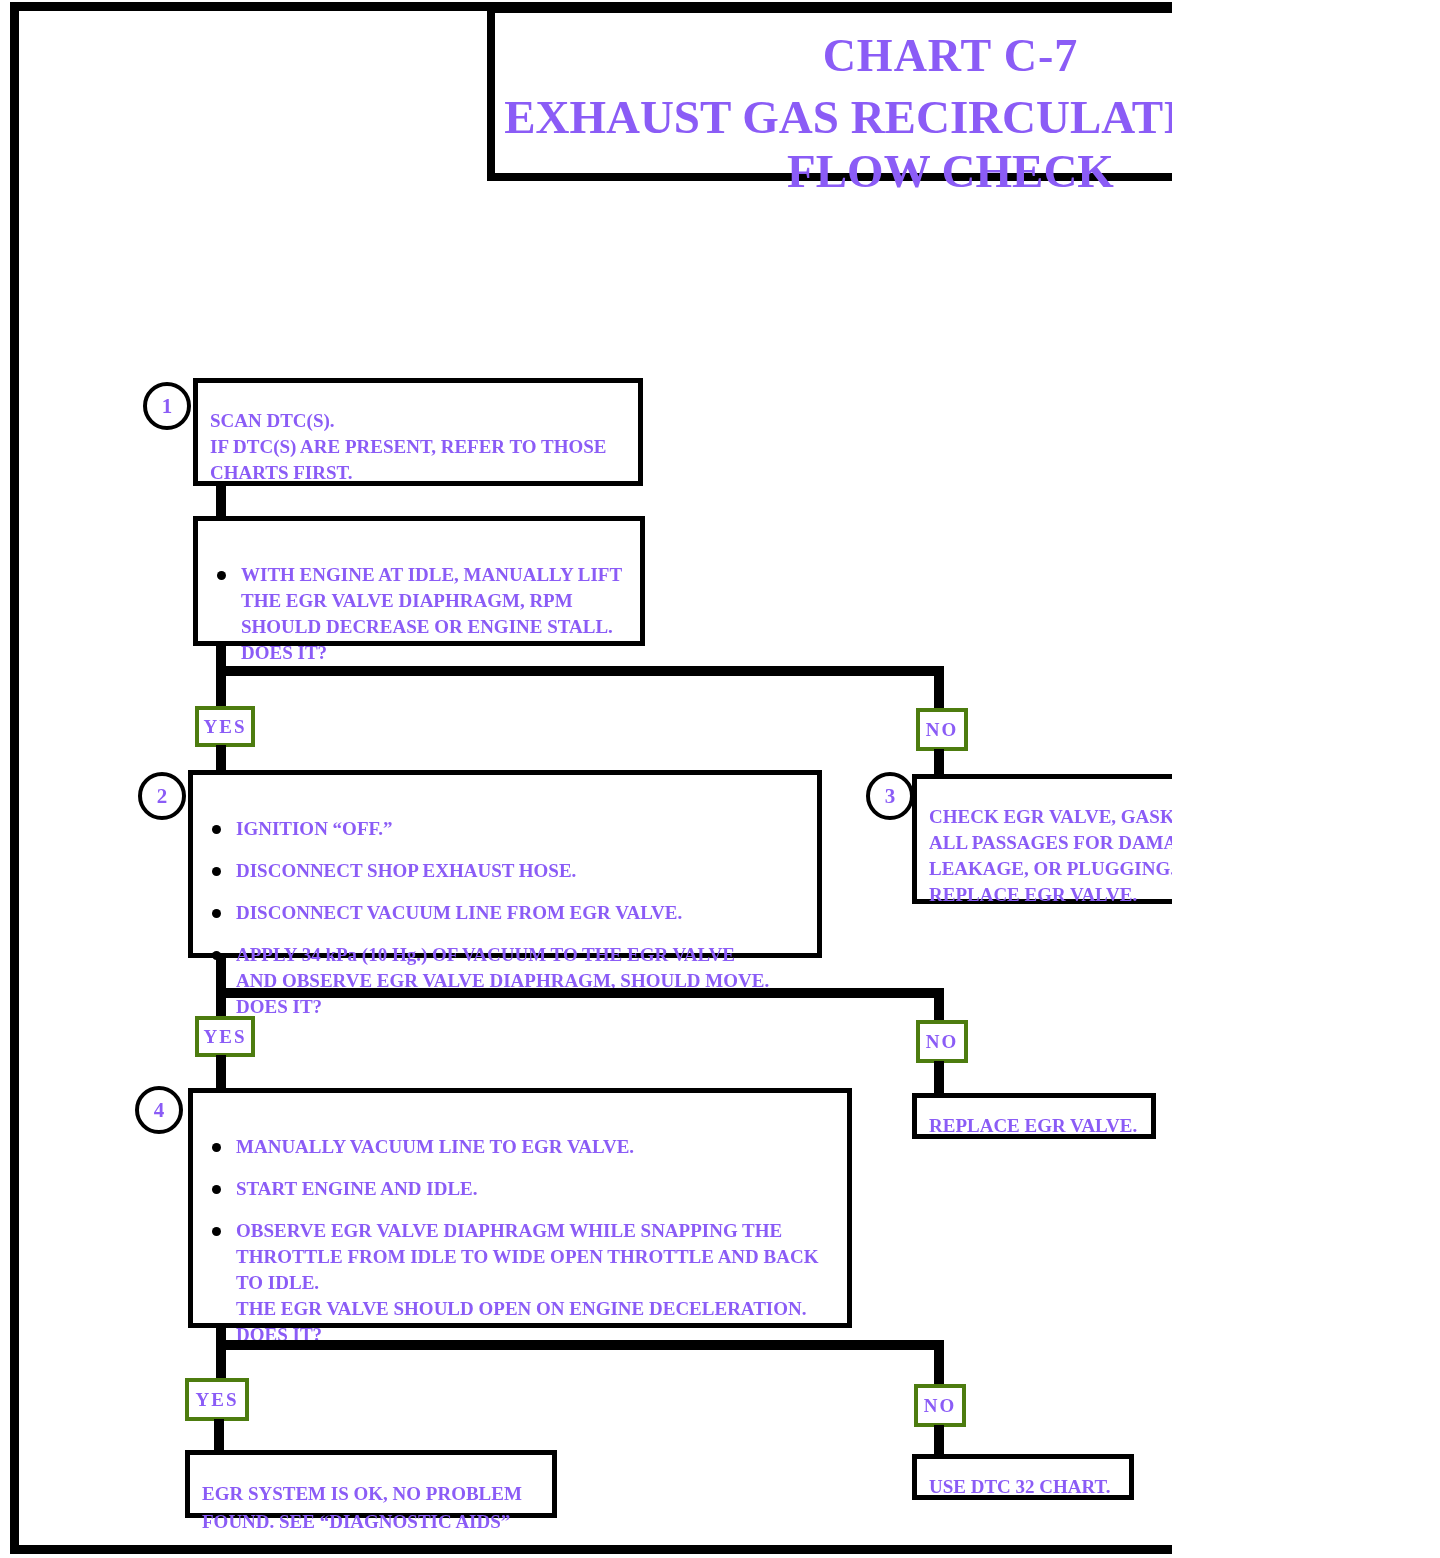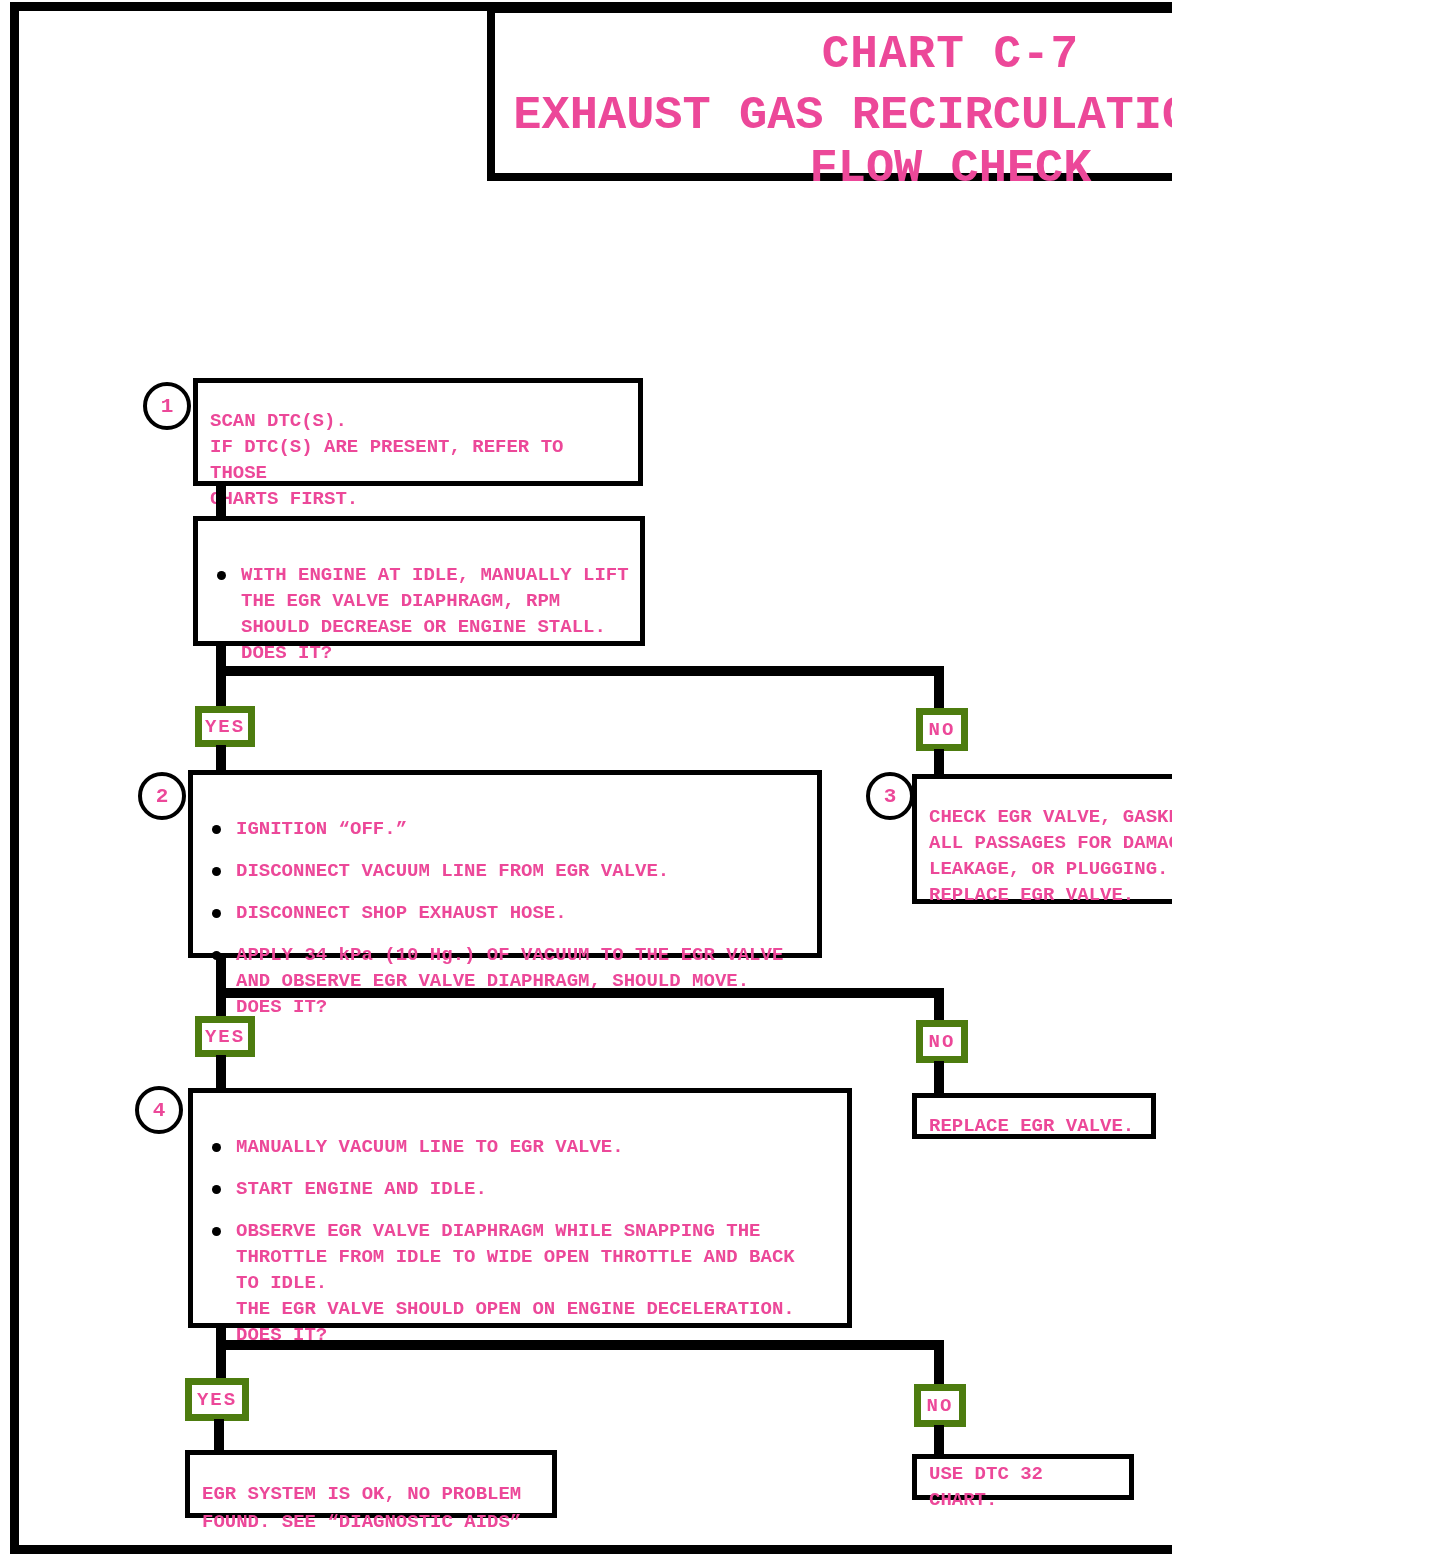--- a/index.html
+++ b/index.html
@@ -1,23 +1,23 @@
 <!DOCTYPE html>
 <html><head>
 <meta charset="utf-8">
 <style>
   html, body { margin: 0; padding: 0; background: #ffffff; }
   .canvas {
     position: relative;
     width: 1172px;
     height: 1558px;
     background: #ffffff;
-    font-family: Liberation Mono, monospace;
+    font-family: Liberation Serif, serif;
     font-weight: 700;
-    color: #ec4899;
+    color: #8b5cf6;
     overflow: hidden;
   }
   .page-border {
     position: absolute;
     left: 10px; top: 2px;
     width: 1386px; height: 1534px;
     border: 9px solid #000;
   }
   .title-box {
     position: absolute;
@@ -54,21 +54,21 @@
     position: absolute;
     width: 40px; height: 40px;
     border: 4px solid #000;
     border-radius: 50%;
     background: #fff;
     display: flex; align-items: center; justify-content: center;
     font-size: 21px;
   }
   .tag {
     position: absolute;
-    border: 7px solid #4d7c0f;
+    border: 4px solid #4d7c0f;
     background: #fff;
     box-sizing: border-box;
     display: flex; align-items: center; justify-content: center;
     font-size: 19px;
     letter-spacing: 2px;
   }
   .term {
     display: flex; align-items: center;
     white-space: pre-line;
   }
@@ -118,25 +118,25 @@
   <div class="circle" style="left:138px; top:772px;">
     <span>2</span>
   </div>
   <div class="node" style="left:188px; top:770px; width:634px; height:188px;">
     <div class="brow">
       <span class="dot"></span>
       <span class="btxt">IGNITION “OFF.”</span>
     </div>
     <div class="brow">
       <span class="dot"></span>
+      <span class="btxt">DISCONNECT SHOP EXHAUST HOSE.</span>
+    </div>
+    <div class="brow">
+      <span class="dot"></span>
       <span class="btxt">DISCONNECT VACUUM LINE FROM EGR VALVE.</span>
-    </div>
-    <div class="brow">
-      <span class="dot"></span>
-      <span class="btxt">DISCONNECT SHOP EXHAUST HOSE.</span>
     </div>
     <div class="brow">
       <span class="dot"></span>
       <span class="btxt">APPLY 34 kPa (10 Hg.) OF VACUUM TO THE EGR VALVE
 AND OBSERVE EGR VALVE DIAPHRAGM, SHOULD MOVE.
 DOES IT?</span>
     </div>
   </div>
 
   <div class="circle" style="left:866px; top:772px;">

